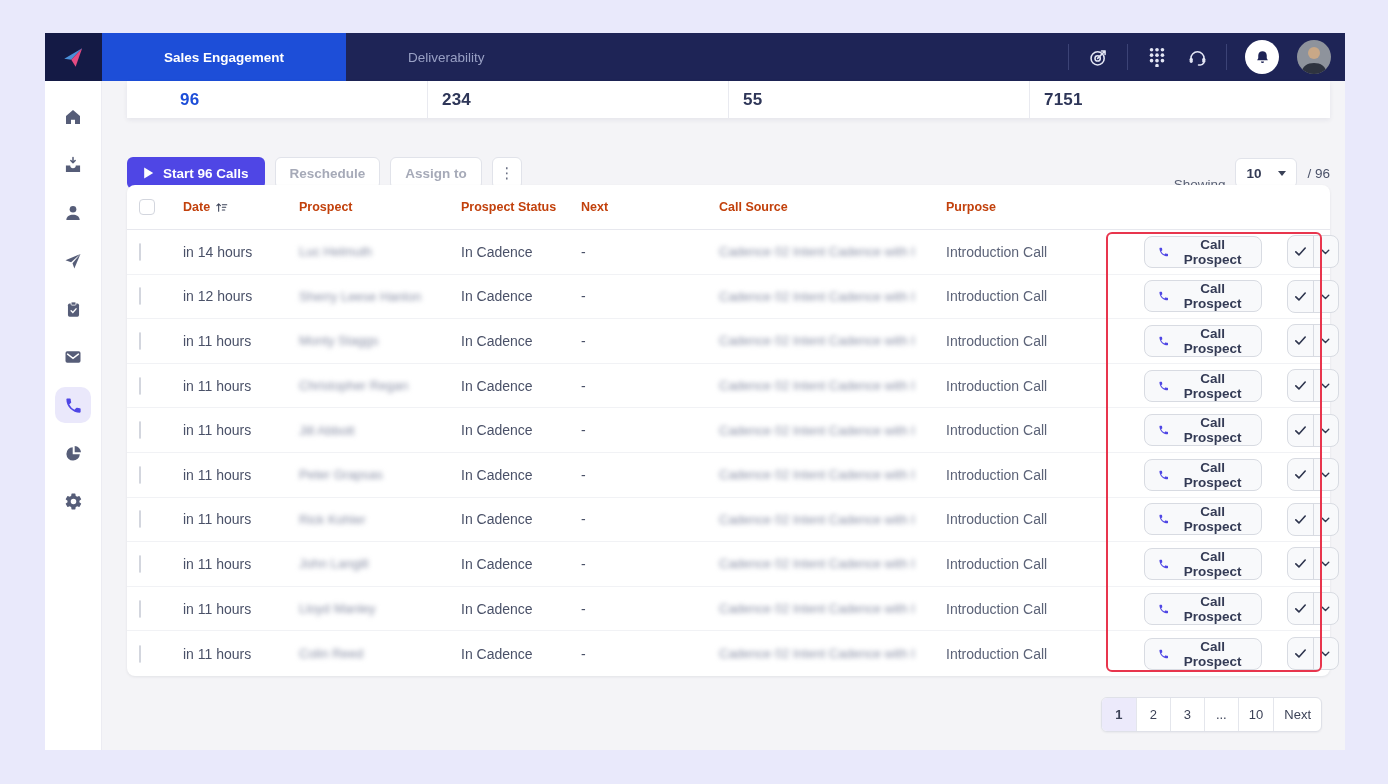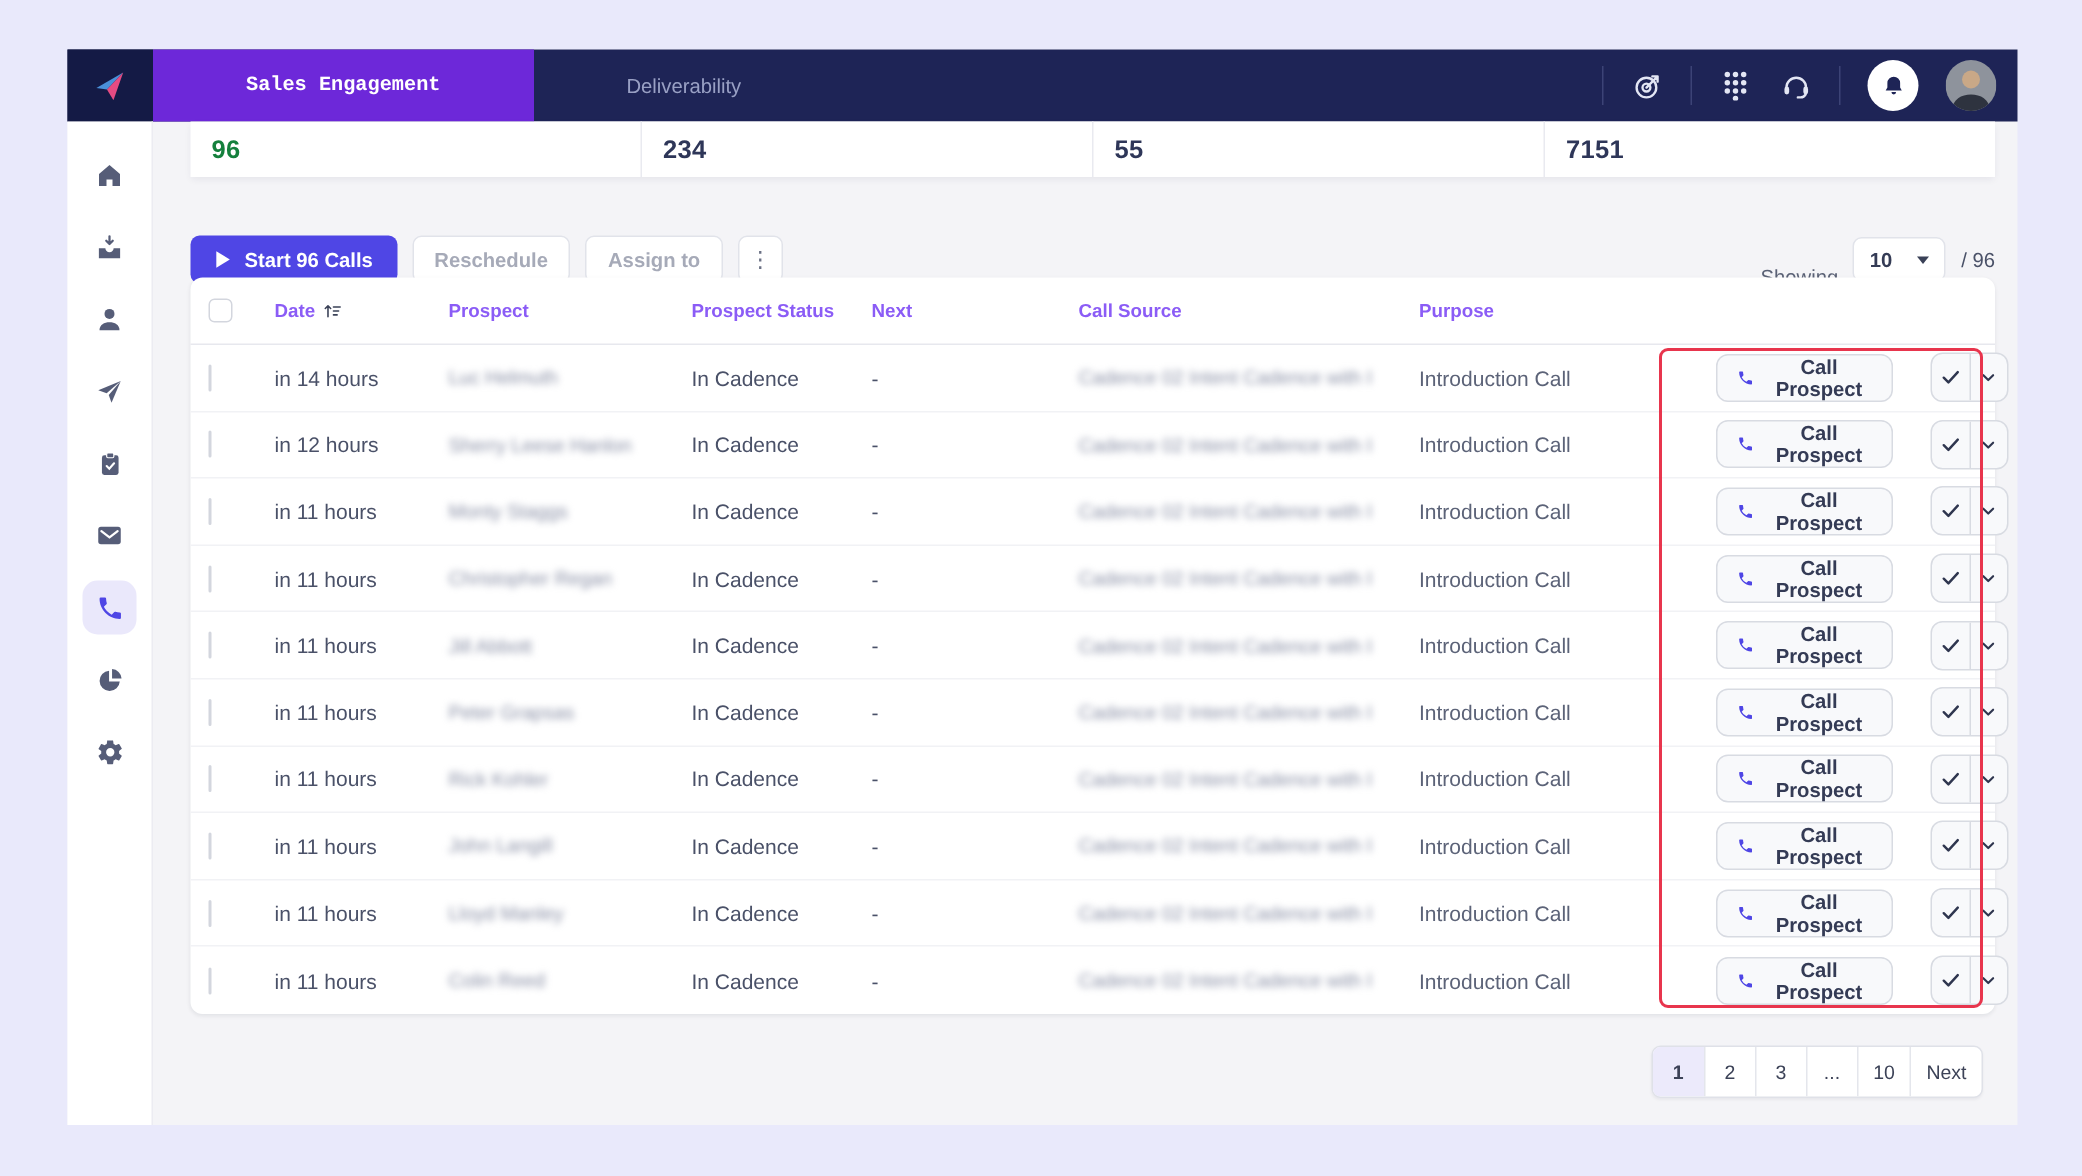--- a/index.html
+++ b/index.html
@@ -6,57 +6,57 @@
   html,body { width:1388px; height:784px; overflow:hidden; }
   body { background:#e9e9fb; font-family:"Liberation Sans", sans-serif; position:relative; }
 
   .window { position:absolute; left:45px; top:33px; width:1300px; height:717px; background:#f4f4f7; }
 
   
   .navbar { position:absolute; top:0; left:0; right:0; height:48px; background:#1e2456; display:flex; align-items:stretch; }
   .logo-block { width:57px; background:#141a45; display:flex; align-items:center; justify-content:center; flex:none; }
   .nav-tabs { display:flex; align-items:stretch; }
   .nav-tab { display:flex; align-items:center; padding:0 62px; font-size:13.5px; color:#99a0c4; cursor:pointer; }
-  .nav-tab.active { background:#6d28d9; color:#ffffff; font-weight:bold;font-family:Liberation Mono, monospace; }
+  .nav-tab.active { background:#1d4ed8; color:#ffffff; font-weight:bold; }
   .nav-right { margin-left:auto; display:flex; align-items:center; gap:18px; padding-right:14px; }
   .nav-divider { width:1px; height:26px; background:#3c4376; }
   .nav-icon { width:22px; height:22px; display:flex; align-items:center; justify-content:center; cursor:pointer; }
   .bell-wrap { width:34px; height:34px; background:#ffffff; border-radius:50%; display:flex; align-items:center; justify-content:center; cursor:pointer; }
   .avatar-wrap { width:34px; height:34px; border-radius:50%; overflow:hidden; cursor:pointer; flex:none; }
 
   
   .sidebar { position:absolute; left:0; top:48px; bottom:0; width:57px; background:#ffffff; border-right:1px solid #ececf2; display:flex; flex-direction:column; align-items:center; padding-top:18px; }
   .side-item { width:36px; height:36px; margin-bottom:12px; border-radius:10px; display:flex; align-items:center; justify-content:center; cursor:pointer; }
   .side-item.active { background:#eae8fb; }
   .side-item svg { display:block; }
 
   
   .stats { position:absolute; left:82px; top:48px; width:1203px; height:37px; display:flex; background:#ffffff; box-shadow:0 2px 5px rgba(25,30,70,.07); }
   .stat-card { flex:1; display:flex; align-items:center; padding-left:14px; border-left:1px solid #e9eaf0; cursor:pointer; }
   .stat-card:first-child { border-left:none; }
   .stat-value { font-size:17px; font-weight:bold; color:#2e3658; letter-spacing:.2px; }
-  .stat-card.active .stat-value { color:#15803d; }
+  .stat-card.active .stat-value { color:#1d4ed8;margin-left:39px; }
 
   
   .toolbar { position:absolute; left:82px; top:124px; width:1203px; height:32px; display:flex; align-items:center; }
   .btn { height:32px; border-radius:6px; font-size:13.5px; font-weight:bold; display:inline-flex; align-items:center; justify-content:center; cursor:pointer; }
   .btn-primary { background:#4f46e5; color:#fff; border:none; padding:0 16px; gap:9px; margin-right:10px; }
   .btn-ghost { background:#fff; color:#a6aab8; border:1px solid #e1e3ea; padding:0 14px; margin-right:10px; }
   .btn-kebab { background:#fff; color:#6b7185; border:1px solid #e1e3ea; width:30px; font-size:15px; font-weight:normal; letter-spacing:0; }
   .toolbar-right { margin-left:auto; display:flex; align-items:center; gap:10px; }
   .showing-label { font-size:13.5px; color:#5a6175;margin-top:22px; }
   .page-size-select { width:62px; height:30px; background:#fff; border:1px solid #e1e3ea; border-radius:6px; display:flex; align-items:center; justify-content:space-between; padding:0 10px; font-size:13.5px; color:#343b55; font-weight:bold; cursor:pointer; }
   .caret-down { width:0; height:0; border-left:4.5px solid transparent; border-right:4.5px solid transparent; border-top:5.5px solid #3a4157; }
   .total-label { font-size:13.5px; color:#4a5168; }
 
   
   .table-card { position:absolute; left:82px; top:152px; width:1203px; height:491px; background:#fff; border-radius:8px; box-shadow:0 1px 3px rgba(16,24,40,.08); }
   .trow { display:grid; grid-template-columns:44px 116px 162px 120px 138px 227px 170px 1fr; align-items:center; padding-left:12px; }
   .thead { height:45px; border-bottom:1px solid #e7e8ee; }
-  .th { font-size:12.5px; font-weight:bold; color:#8b5cf6; display:flex; align-items:center; gap:5px; }
+  .th { font-size:12.5px; font-weight:bold; color:#c2410c; display:flex; align-items:center; gap:5px; }
   .tbody .trow { height:44.6px; border-bottom:1px solid #f1f2f5; }
   .tbody .trow:last-child { border-bottom:none; }
   .td { font-size:14px; color:#4a5168; }
   .td.muted { color:#5c6378; }
   .td.blurred { font-size:13px; color:#8a90a6; filter:blur(2.6px); user-select:none; white-space:nowrap; overflow:hidden; }
   .checkbox { width:16px; height:16px; border:1.5px solid #d3d6de; border-radius:4px; background:#fff; cursor:pointer; }
   .cell-actions { display:flex; align-items:center; padding-right:14px;margin-left:28px; }
   .call-btn { height:32px; background:#f8f9fb; border:1px solid #d8dbe2; border-radius:8px; display:inline-flex; align-items:center; gap:8px; padding:0 13px; font-size:13.5px; font-weight:bold; color:#343b55; cursor:pointer; }
   .split-group { margin-left:25px; display:flex; background:#f8f9fb; border:1px solid #d8dbe2; border-radius:8px; overflow:hidden; }
   .split-btn { width:30px; height:31px; display:flex; align-items:center; justify-content:center; cursor:pointer; }

